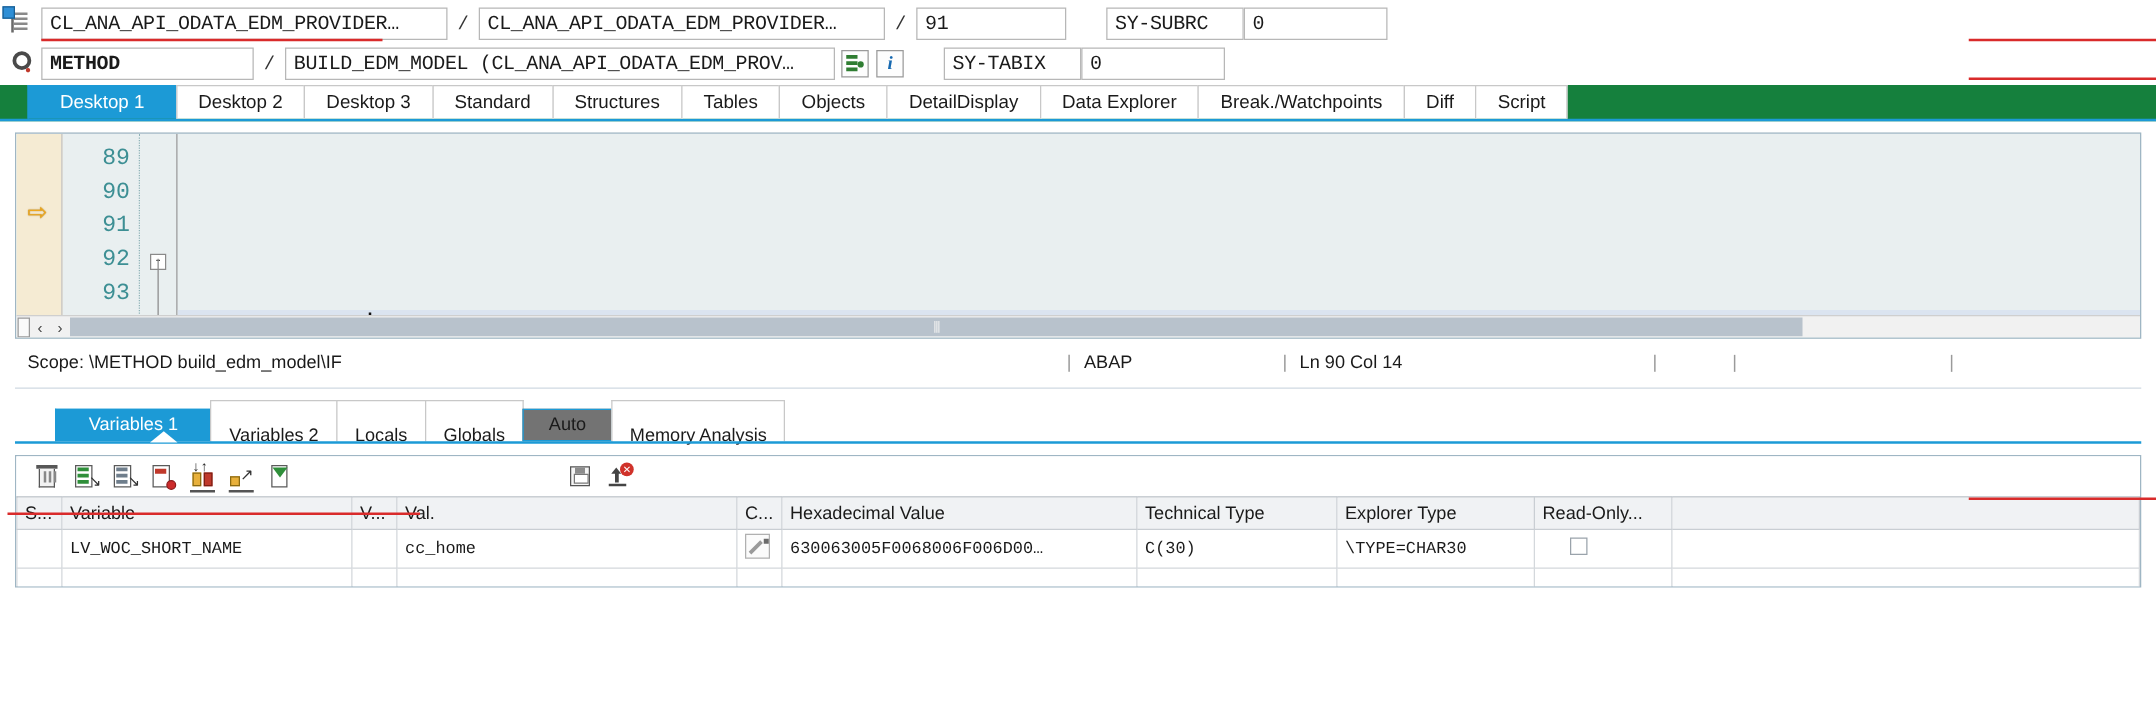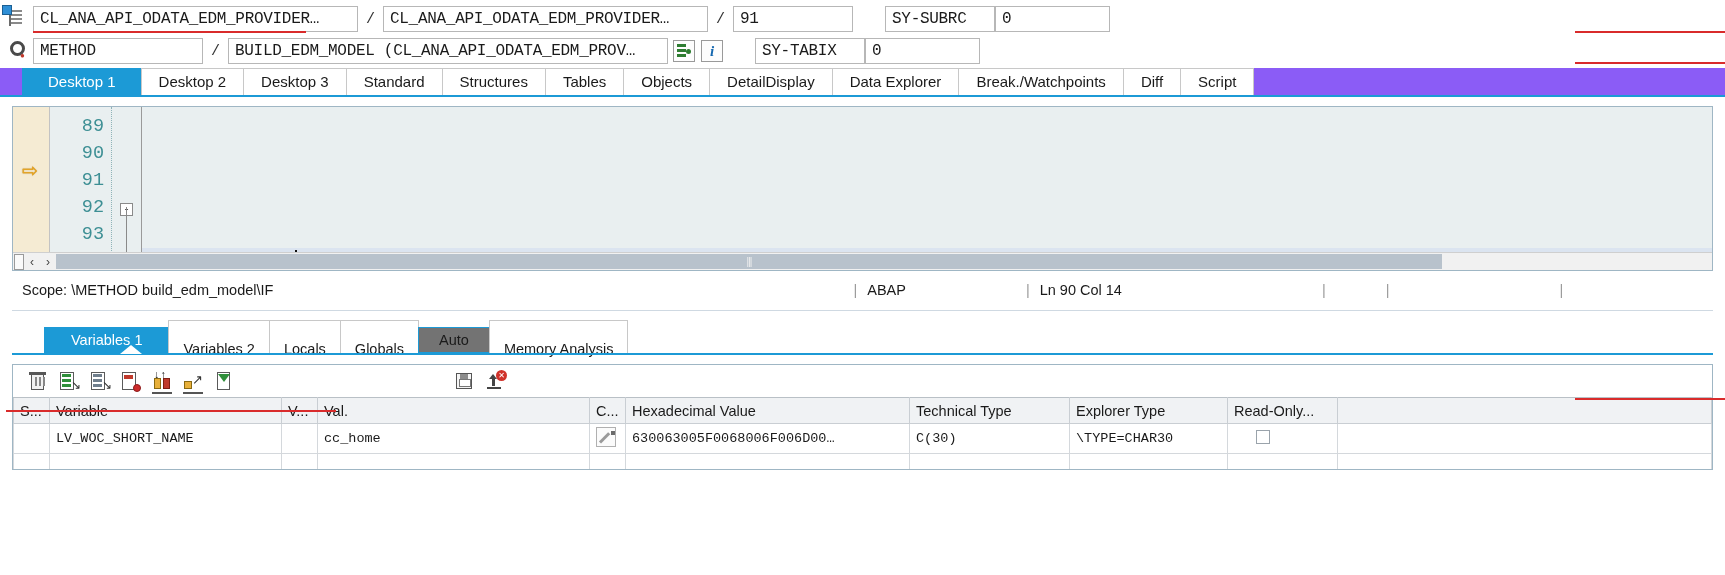--- a/index.html
+++ b/index.html
@@ -86,21 +86,21 @@
   }
   .crumb-sep {
     padding: 0 8px;
     font-size: 15px;
     color: #333;
     font-family: "Liberation Mono", monospace;
   }
   .w-prog   { width: 325px; }
   .w-incl   { width: 325px; }
   .w-line   { width: 120px; }
-  .w-type   { width: 170px; }
+  .w-type   { width: 170px; font-weight: bold; }
   .w-method { width: 440px; }
   .w-syslbl { width: 110px; }
   .w-sysval { width: 115px; }
 
   .sys-gap { width: 32px; }
 
   .red-underline {
     position: absolute;
     height: 2px;
     background: #d92b2b;
@@ -132,21 +132,21 @@
     font-size: 15px; text-align: center; line-height: 20px;
     font-family: "Liberation Serif", serif;
   }
 
   
   .tabbar {
     display: flex;
     align-items: flex-start;
     height: 29px;
     padding-left: 22px;
-    background: #8b5cf6;
+    background: #15803d;
     border-bottom: 2px solid #1c9ad6;
     position: relative;
   }
   .tab {
     height: 27px;
     line-height: 26px;
     padding: 0 17px;
     font-size: 15px;
     color: #1a1a1a;
     background: #ffffff;

